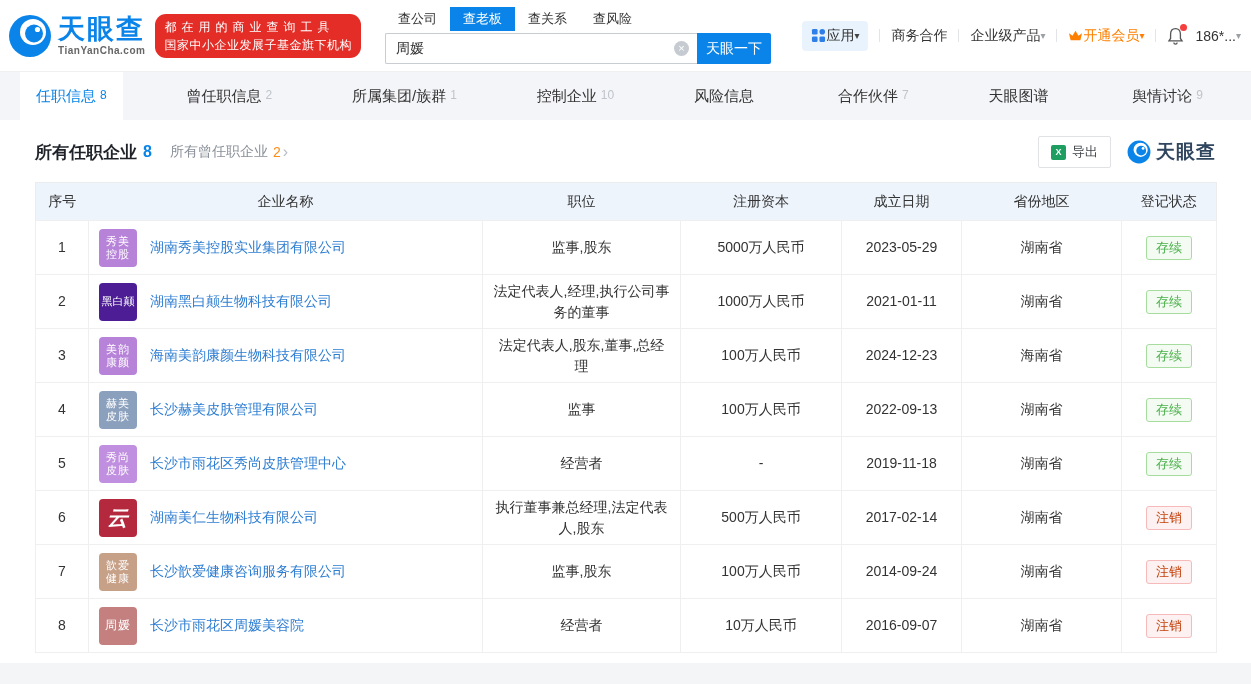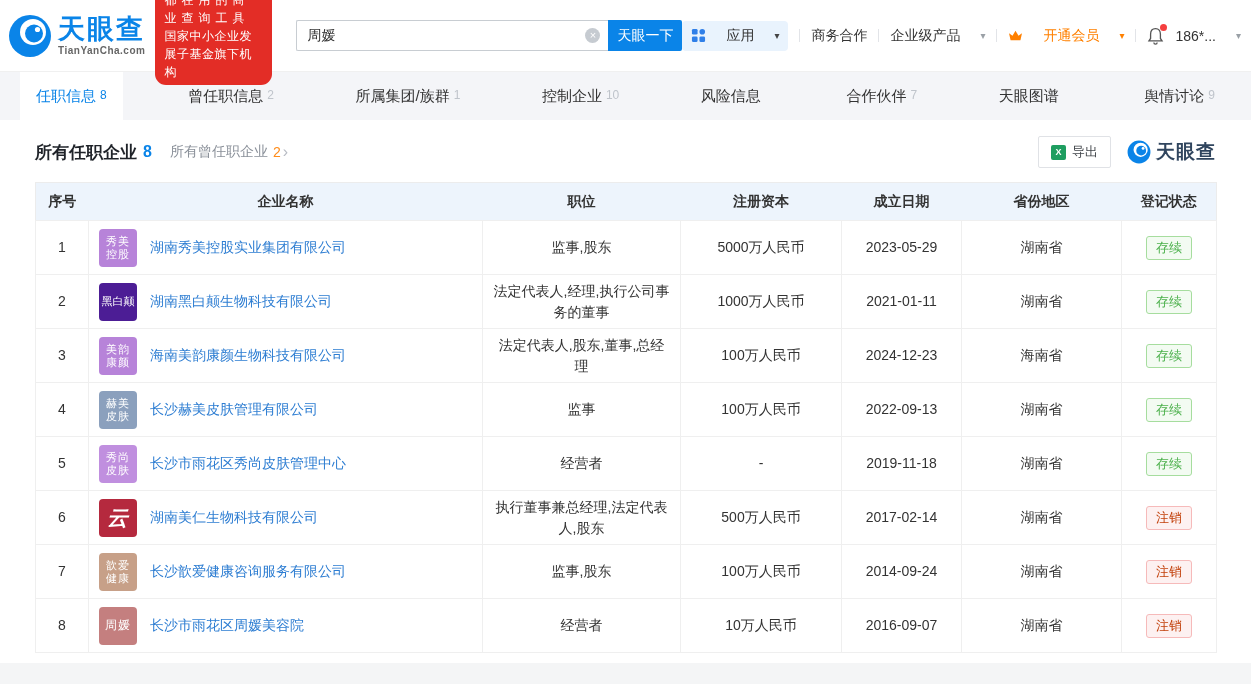--- a/index.html
+++ b/index.html
@@ -22,52 +22,52 @@
   .search-tab { font-size:13px; color:#333; padding:3px 13px; cursor:pointer; }
   .search-tab.active { background:#0a84e8; color:#fff; }
   .search-row { display:flex; align-items:center; }
   .search-input-wrap { position:relative; width:312px; }
   .search-input-wrap input { width:100%; height:31px; border:1px solid #c8cdd2; border-right:none; padding:0 30px 0 10px; font-size:14px; color:#333; outline:none; border-radius:2px 0 0 2px; font-family:inherit; }
   .clear-btn { position:absolute; right:8px; top:8px; width:15px; height:15px; border-radius:50%; background:#c6cbd1; color:#fff; font-size:11px; line-height:15px; text-align:center; cursor:pointer; }
   .search-btn { height:31px; width:74px; background:#0a84e8; color:#fff; border:none; font-size:14px; cursor:pointer; border-radius:0 2px 2px 0; font-family:inherit; }
 
   .topnav { margin-left:auto; display:flex; align-items:center; gap:11px; white-space:nowrap; }
   .tn-sep { width:1px; height:13px; background:#e2e4e8; }
-  .tn-item { font-size:14px; color:#333; display:flex; align-items:center; gap:20px; cursor:pointer; }
+  .tn-item { font-size:14px; color:#333; display:flex; align-items:center; gap:0; cursor:pointer; }
   .apps-pill { background:#e9f3fd; border-radius:4px; padding:6px 9px; }
   .caret { font-size:10px; color:#9aa0a6; }
   .apps-pill .caret { color:#444; }
   .vip { color:#ff8000; }
   .vip .caret { color:#ff8000; }
   .bell-wrap { position:relative; display:flex; align-items:center; cursor:pointer; }
   .bell-dot { position:absolute; top:-3px; right:-3px; width:7px; height:7px; border-radius:50%; background:#f53f3f; }
 
   
-  .pagetabs { height:48px; background:#f4f5f8; display:flex; align-items:stretch; padding-left:20px; padding-right:20px; justify-content:space-between; }
+  .pagetabs { height:48px; background:#f4f5f8; display:flex; align-items:stretch; padding-left:20px; padding-right:32px; justify-content:space-between; }
   .ptab { display:flex; align-items:center; padding:0 16px; font-size:15px; color:#333; cursor:pointer; }
   .ptab .cnt { font-size:12px; color:#bfc4cb; margin-left:4px; position:relative; top:-1px; }
   .ptab.active { background:#fff; color:#0a84e8; }
   .ptab.active .cnt { color:#0a84e8; }
 
   
   .section-head { display:flex; align-items:center; margin:16px 35px 14px 35px; }
   .sec-title { font-size:17px; font-weight:bold; color:#1f2329; }
   .sec-title-cnt { font-size:16px; font-weight:bold; color:#0a84e8; margin-left:6px; }
   .sec-sub { margin-left:18px; font-size:14px; color:#8a9099; display:flex; align-items:center; cursor:pointer; }
   .sec-sub-cnt { color:#ff8c1a; margin-left:5px; }
   .sec-sub .chev { color:#b8bcc4; font-size:16px; margin-left:2px; line-height:1; }
   .sec-right { margin-left:auto; display:flex; align-items:center; gap:16px; }
   .export-btn { display:flex; align-items:center; gap:6px; border:1px solid #e0e2e6; background:#fff; border-radius:2px; padding:6px 12px; font-size:13px; color:#42464b; cursor:pointer; font-family:inherit; }
   .excel-ic { width:15px; height:15px; background:#1e9e60; border-radius:2px; color:#fff; font-size:9px; font-weight:bold; line-height:15px; text-align:center; }
   .watermark { display:flex; align-items:center; gap:5px; }
   .wm-txt { font-size:19px; font-weight:bold; color:#30455e; letter-spacing:1px; }
 
   
   table.companies { width:1181px; margin:0 35px; border-collapse:collapse; table-layout:fixed; border:1px solid #ececec; }
-  .companies thead th { background:#edf4fc; height:38px; font-size:14px; font-weight:bold; color:#333; text-align:center; border:none; }
+  .companies thead th { background:#edf4fc; height:38px; font-size:14px; font-weight:normal; color:#333; text-align:center; border:none; }
   .companies tbody td { border:1px solid #efefef; height:54px; font-size:14px; color:#333; text-align:center; padding:5px 10px; word-break:break-all; line-height:1.5; }
   .cell-company { text-align:left !important; }
   .company-flex { display:flex; align-items:center; gap:13px; }
   .avatar { width:38px; height:38px; min-width:38px; border-radius:4px; color:#fff; display:flex; flex-direction:column; align-items:center; justify-content:center; font-size:11px; line-height:13px; letter-spacing:1px; }
   .avatar.chars3 { font-size:11px; letter-spacing:0; }
   .avatar.chars2 { font-size:12px; letter-spacing:1px; }
   .avatar.big { font-size:21px; font-weight:bold; font-family:"DejaVu Serif", serif; font-style:italic; }
   .company-link { color:#2d7dd2; font-size:14px; cursor:pointer; }
   .badge { display:inline-block; padding:2px 9px; font-size:13px; border-radius:3px; line-height:18px; }
   .badge-green { color:#4db14d; background:#f3fbf2; border:1px solid #a6dd9e; }
@@ -91,20 +91,26 @@
       <span class="logo-cn">天眼查</span>
       <span class="logo-en">TianYanCha.com</span>
     </div>
   </div>
   <div class="slogan">
     <span class="l1">都在用的商业查询工具</span>
     <span class="l2">国家中小企业发展子基金旗下机构</span>
   </div>
 
   <div class="search">
+    <div class="search-tabs">
+      <span class="search-tab">查公司</span>
+      <span class="search-tab active">查老板</span>
+      <span class="search-tab">查关系</span>
+      <span class="search-tab">查风险</span>
+    </div>
     <div class="search-row">
       <div class="search-input-wrap">
         <input type="text" value="周媛" style="">
         <span class="clear-btn">×</span>
       </div>
       <button class="search-btn">天眼一下</button>
     </div>
   </div>
 
   <div class="topnav">

